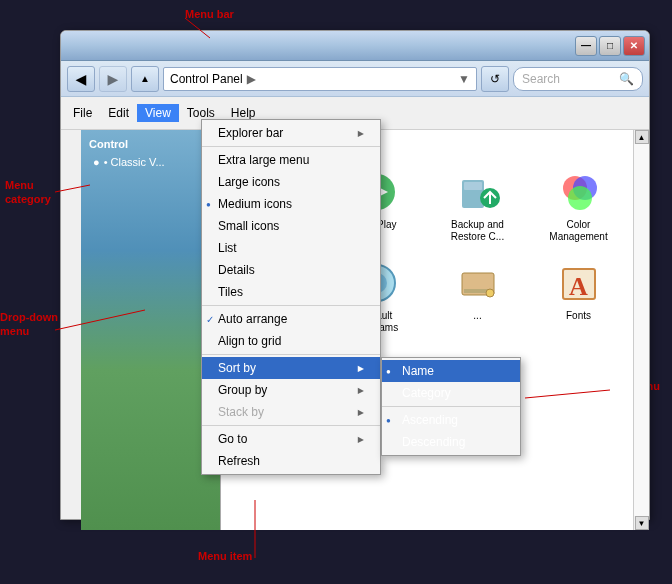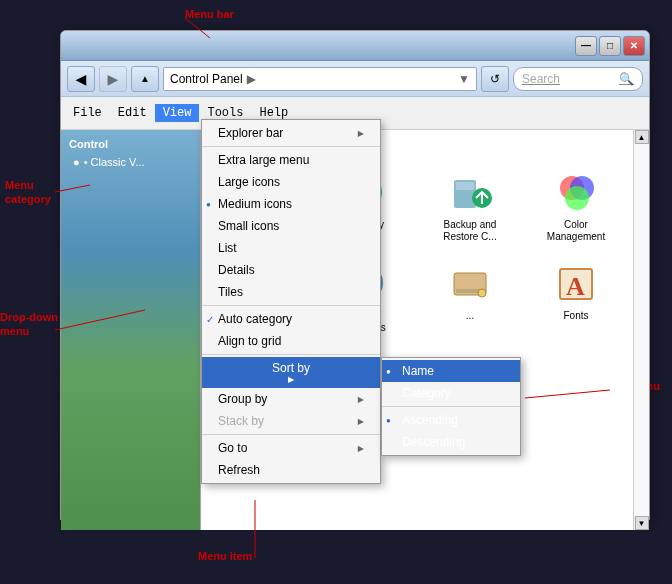--- a/index.html
+++ b/index.html
@@ -95,47 +95,46 @@
       width: 130px;
       height: 24px;
       background: white;
       border: 1px solid #90a8c8;
       border-radius: 10px;
       display: flex;
       align-items: center;
       padding: 0 8px;
       font-size: 12px;
       color: #888;
-      text-decoration: underline;
     }
 
     
     .menu-bar {
       height: 22px;
       background: #f0f0f0;
       display: flex;
       align-items: center;
       padding: 16px 4px;
       border-bottom: 1px solid #d0d0d0;
-      font-family: Liberation Mono, monospace;
     }
     .menu-item {
       padding: 2px 8px;
       cursor: pointer;
       font-size: 12px;
     }
     .menu-item.view-active {
       background: #3b82f6;
       color: white;
     }
 
     
     .content-area {
       display: flex;
       height: calc(100% - 88px);
+      padding-left: 20px;
     }
 
     
     .sidebar {
       width: 140px;
       background: linear-gradient(to bottom, #7ab0d0 0%, #5090b8 30%, #60a060 60%, #50904e 100%);
       border-right: 1px solid #aaa;
       padding: 8px;
       color: white;
       font-size: 11px;
@@ -289,21 +288,20 @@
     }
     .submenu-separator {
       height: 1px;
       background: #d0d0d0;
       margin: 2px 0;
     }
 
     
     .sort-by-wrapper {
       position: relative;
-      flex-direction: column;
     }
 
     
     .ann-menu-bar {
       position: absolute;
       top: 8px;
       left: 185px;
       color: #cc0000;
       font-size: 11px;
       font-weight: bold;
@@ -525,21 +523,21 @@
     </div>
     <div class="dropdown-separator"></div>
     <div class="dropdown-item">Extra large menu</div>
     <div class="dropdown-item">Large icons</div>
     <div class="dropdown-item bullet">Medium icons</div>
     <div class="dropdown-item">Small icons</div>
     <div class="dropdown-item">List</div>
     <div class="dropdown-item">Details</div>
     <div class="dropdown-item">Tiles</div>
     <div class="dropdown-separator"></div>
-    <div class="dropdown-item checked">Auto category</div>
+    <div class="dropdown-item checked">Auto arrange</div>
     <div class="dropdown-item">Align to grid</div>
     <div class="dropdown-separator"></div>
 
     <div class="dropdown-item highlighted sort-by-wrapper" style="justify-content:space-between; position:relative">
       <span>Sort by</span>
       <span class="submenu-arrow" style="color:white">▶</span>
 
       <div class="submenu" style="top:0; left:179px;">
         <div class="submenu-item highlighted" style="padding-left:20px;">
           <span style="position:absolute; left:4px; font-size:8px;">●</span>

